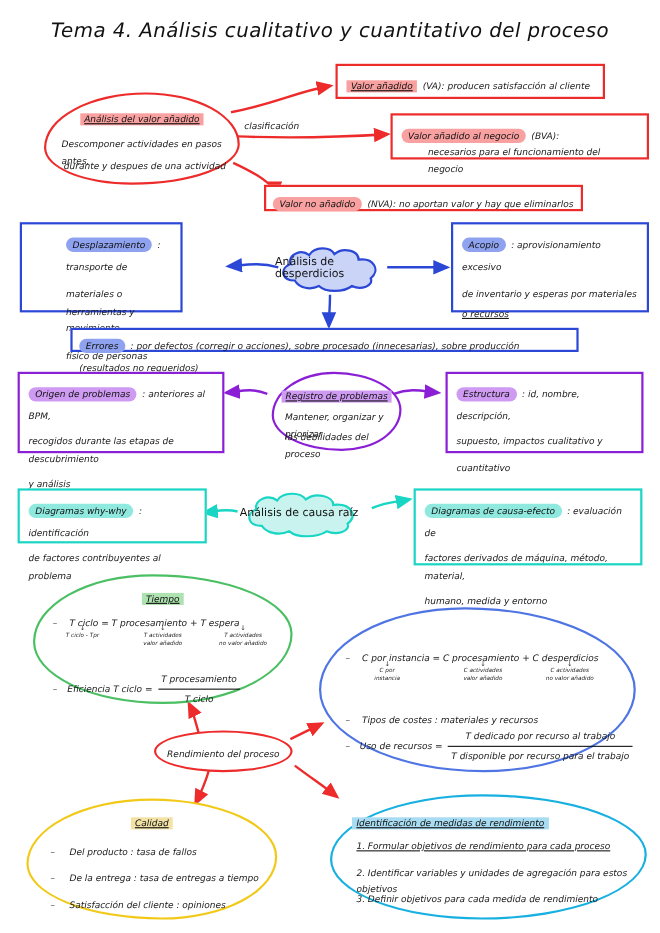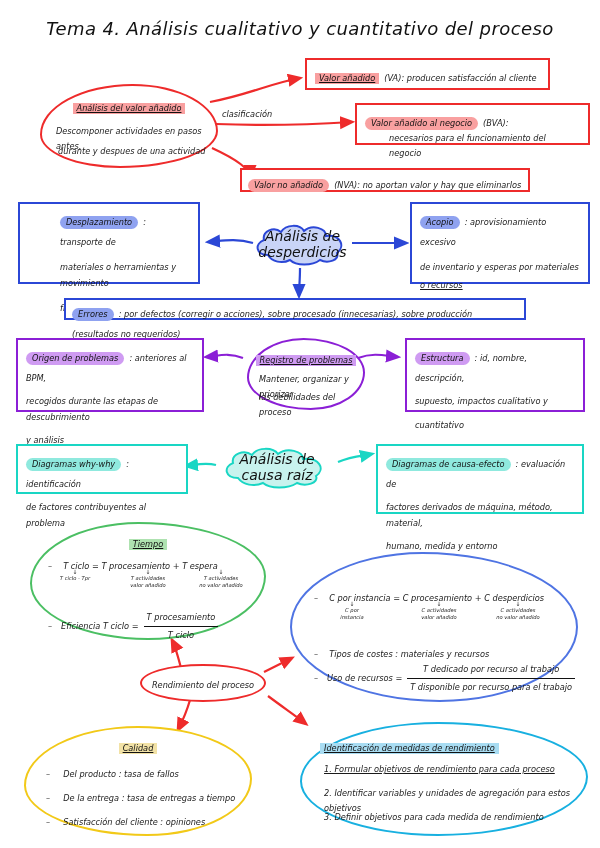--- a/index.html
+++ b/index.html
@@ -49,21 +49,21 @@
   .blob.purple{border-color:#8b1fd6;border-radius:48% 52% 46% 54%/55% 48% 52% 45%;}
   .blob.green{border-color:#4bbf63;border-radius:46% 54% 50% 50%/52% 46% 54% 48%;}
   .blob.blueline{border-color:#4f74e3;border-radius:46% 54% 48% 52%/50% 50% 50% 50%;}
   .blob.yellow{border-color:#f2c918;border-radius:50% 50% 46% 54%/54% 48% 52% 46%;}
   .blob.cyanb{border-color:#18b0e0;border-radius:48% 52% 52% 48%/52% 48% 52% 48%;}
   .blob.redsm{border-color:#ee2b2b;border-radius:50%/50%;}
 
   .cloud{position:absolute;}
   .cloud .cl-label{
     position:absolute;left:0;right:0;top:50%;transform:translateY(-50%);
-    text-align:center;font-size:14px;font-style:italic;color:#111;z-index:3;
+    text-align:left;font-size:10px;color:#111;z-index:3;
   }
   .frac{display:inline-block;text-align:center;vertical-align:middle;}
   .frac .num{border-bottom:1px solid #111;padding:0 3px 1px 3px;display:block;}
   .frac .den{padding:1px 3px 0 3px;display:block;}
   .tiny{font-size:5.2px;line-height:1.35;font-style:italic;color:#222;text-align:center;}
   .arrowdown{font-size:6px;line-height:1;text-align:center;color:#222;}
   .annot-row{position:relative;height:22px;}
   .annot{position:absolute;top:0;text-align:center;}
 </style>
 </head>
@@ -139,21 +139,21 @@
 
   <div class="cloud" style="left:250px;top:222px;width:105px;height:44px;">
     <svg viewBox="0 0 105 44" style="width:105px;height:44px;">
       <path d="M18,33 C6,33 4,22 14,18 C12,9 24,4 31,10 C36,2 50,2 54,9
                C62,2 76,6 76,14 C90,12 96,24 87,31 C90,38 78,42 70,38
                C62,44 46,44 40,38 C32,42 22,40 18,33 Z" fill="#c9d4f7" stroke="#2b47d6" stroke-width="2"></path>
     </svg>
     <div class="cl-label">Análisis de desperdicios</div>
   </div>
 
-  <div class="node box c-blue" style="left:18px;top:202px;width:182px;height:82px;padding-left:40px;">
+  <div class="node box c-blue" style="left:18px;top:202px;width:148px;height:82px;padding-left:40px;">
     <div>
       <span class="chip chip-blue">Desplazamiento</span>
       <span class="line">: transporte de</span>
     </div>
     <div class="line" style="margin-top:10px;">materiales o herramientas y movimiento</div>
     <div class="line" style="margin-top:10px;">físico de personas</div>
   </div>
 
   <div class="node box c-blue" style="left:410px;top:202px;width:180px;height:82px;">
     <div>

